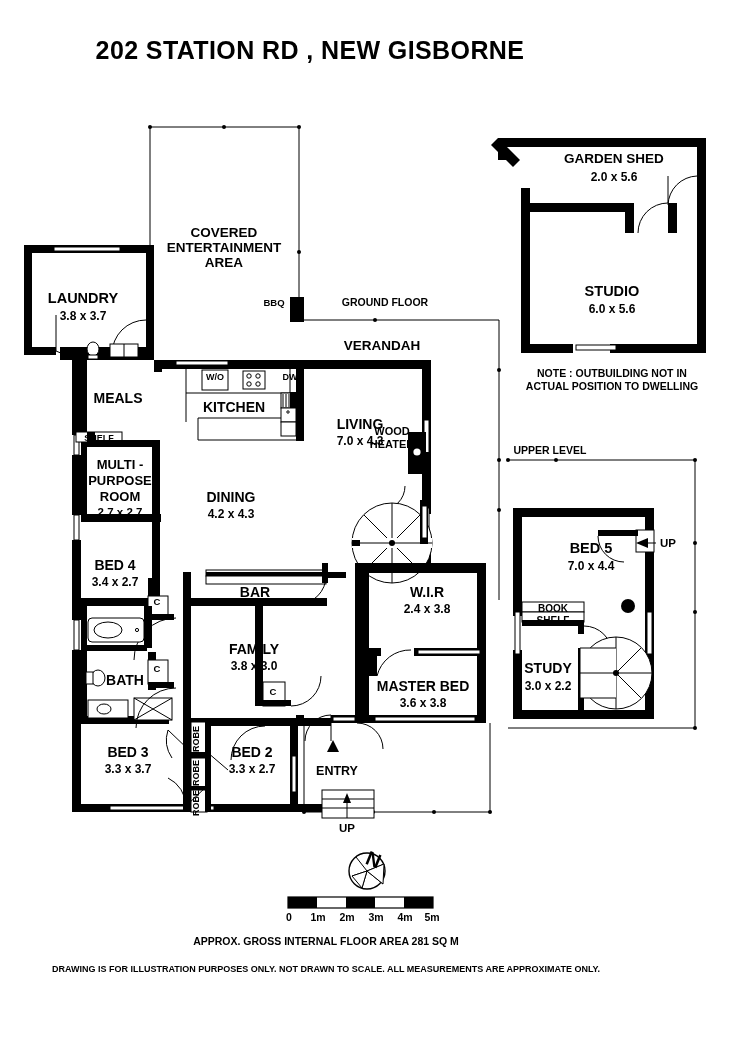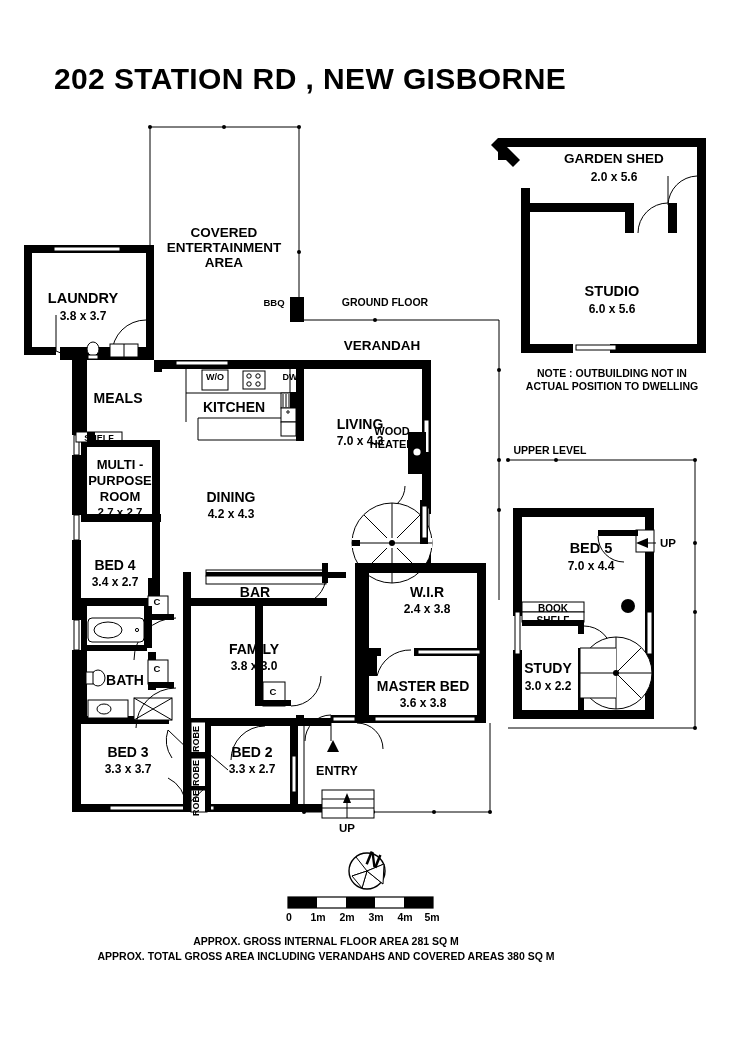--- a/index.html
+++ b/index.html
@@ -14,25 +14,24 @@
   #page {
     position: relative;
     width: 750px; height: 1062px;
     overflow: hidden;
     background: #fff;
   }
   #title {
     position: absolute;
     top: 36px; left: 0; width: 620px;
     text-align: center;
-    font-size: 30px;
+    font-size: 25px;
     font-weight: bold;
     letter-spacing: 0.4px;
     font-family: "Liberation Sans", sans-serif;
-    margin-top: 26px;
   }
   #plan-svg {
     position: absolute;
     top: 0; left: 0;
   }
   .fp-label {
     font-family: "Liberation Sans", sans-serif;
     font-weight: bold;
     text-anchor: middle;
     fill: #000;
@@ -530,17 +529,17 @@
       <text x="318" y="921" class="fp-small" style="font-size:10.5px">1m</text>
       <text x="347" y="921" class="fp-small" style="font-size:10.5px">2m</text>
       <text x="376" y="921" class="fp-small" style="font-size:10.5px">3m</text>
       <text x="405" y="921" class="fp-small" style="font-size:10.5px">4m</text>
       <text x="432" y="921" class="fp-small" style="font-size:10.5px">5m</text>
     </g>
   </svg>
 
   <div id="footer" style="top:934px;">
     <div class="ft-area">APPROX. GROSS INTERNAL FLOOR AREA 281 SQ M</div>
-    <div class="ft-area">APPROX. TOTAL GROSS AREA INCLUDING VERANDAHS AND COVERED AREAS 380 SQ M</div>
     <div style="height:14px"></div>
+    <div class="ft-disc">DRAWING IS FOR ILLUSTRATION PURPOSES ONLY. NOT DRAWN TO SCALE. ALL MEASUREMENTS ARE APPROXIMATE ONLY.</div>
   </div>
 
 </div>
 
 </body></html>

